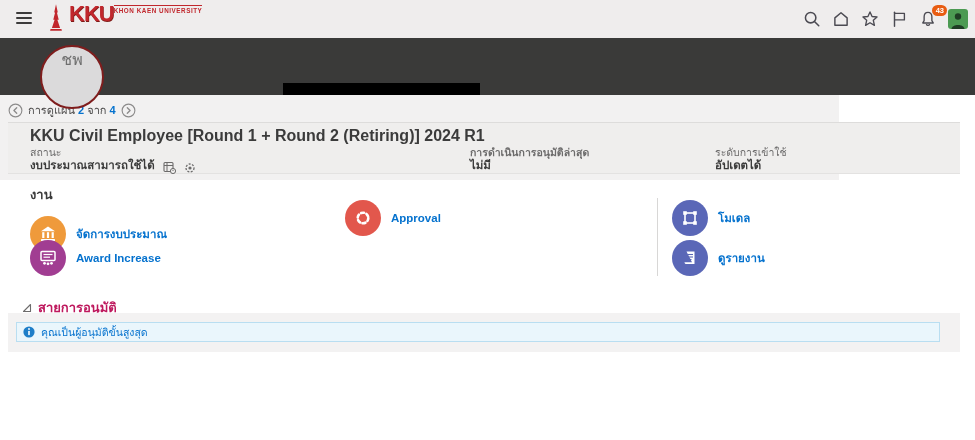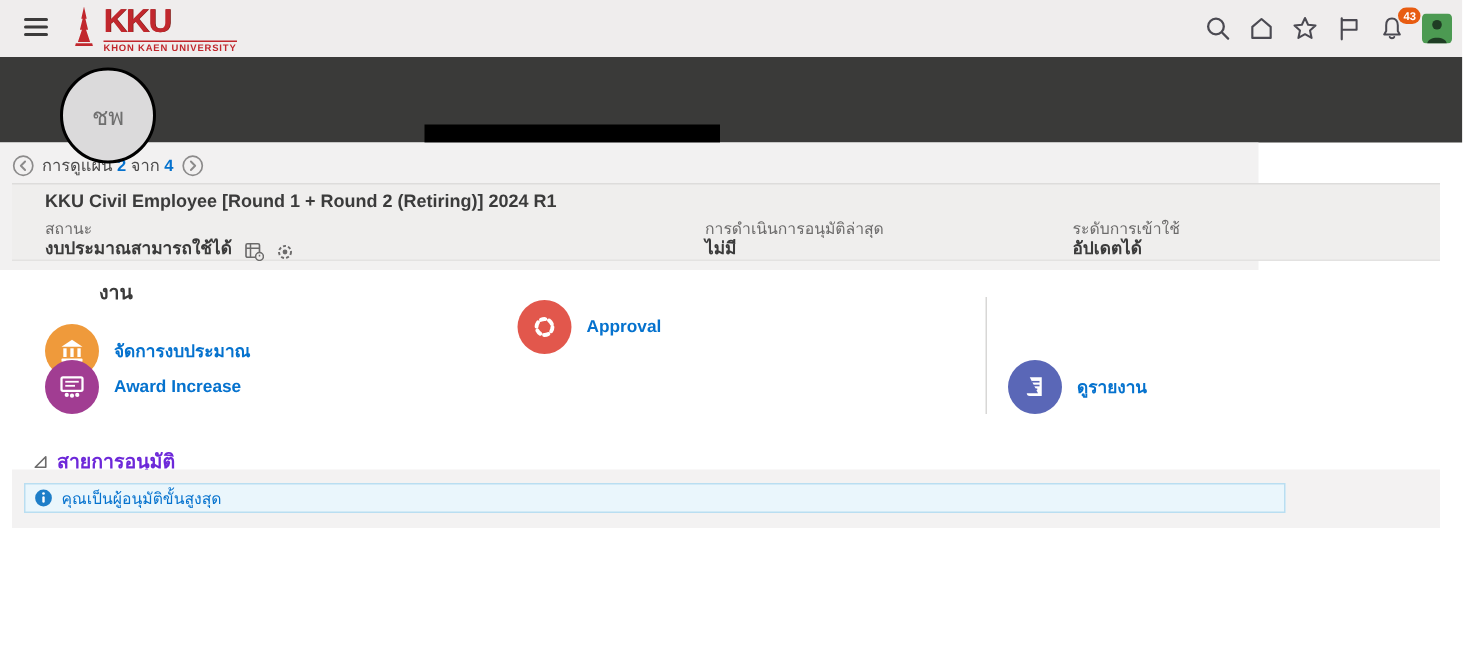--- a/index.html
+++ b/index.html
@@ -4,70 +4,70 @@
 <style>
   html,body{margin:0;padding:0;background:#fff;}
   .page{position:relative;width:975px;height:440px;background:#ffffff;overflow:hidden;
         font-family:"Liberation Sans","DejaVu Sans",sans-serif;-webkit-font-smoothing:antialiased;}
 
   
   .topbar{position:absolute;left:0;top:0;width:975px;height:38px;background:#efeded;}
   .menu-btn{position:absolute;left:16px;top:12px;width:16px;height:14px;cursor:pointer;}
   .menu-btn span{display:block;height:2px;background:#3c3b3b;margin-bottom:3px;border-radius:1px;}
   .logo{position:absolute;left:46px;top:3px;display:flex;align-items:flex-start;cursor:pointer;}
-  .logo-txt{margin-left:3px;display:flex;flex-direction:column;}
+  .logo-txt{margin-left:3px;display:flex;}
   .brand{font-size:22px;line-height:22px;font-weight:800;color:#c1272d;letter-spacing:-1px;
          text-shadow:0.5px 0.5px 0 #7e1a16;}
   .brand-sub{font-size:6.3px;color:#c1272d;letter-spacing:0.55px;margin-top:2px;font-weight:700;
              border-top:1px solid #c1272d;padding-top:1px;}
   .topbar-right{position:absolute;right:7px;top:0;height:38px;display:flex;align-items:center;gap:11px;}
   .tb-icon{width:18px;height:18px;display:block;cursor:pointer;}
   .bell-wrap{position:relative;width:18px;height:18px;}
   .badge{position:absolute;top:-5px;right:-10px;min-width:9px;padding:1.5px 3px;background:#e85c11;
          color:#fff;font-size:7.5px;font-weight:700;border-radius:8px;text-align:right;line-height:8px;}
   .avatar-tile{width:20px;height:20px;border-radius:3px;overflow:hidden;cursor:pointer;display:block;}
 
   
   .darkbar{position:absolute;left:0;top:38px;width:975px;height:57px;background:#3a3a39;}
   .back-btn{position:absolute;left:11px;top:57px;width:18px;height:20px;cursor:pointer;}
   .hdr-title{position:absolute;left:107px;top:58px;font-size:15px;font-weight:700;color:#ffffff;white-space:nowrap;}
   .redacted{position:absolute;left:283px;top:45px;width:197px;height:43px;background:#000;}
   .video-btn{position:absolute;left:487px;top:60px;cursor:pointer;}
   .help-btn{position:absolute;left:507px;top:59px;cursor:pointer;}
   .big-avatar{position:absolute;left:40px;top:45px;width:60px;height:60px;border-radius:50%;
-              background:#dbdadb;border:2px solid #000000;z-index:5;display:flex;align-items:center;justify-content:center;}
+              background:#dbdadb;border:2px solid #7f1d1d;z-index:5;display:flex;align-items:flex-start;justify-content:center;}
   .big-avatar span{font-size:16px;color:#6f6f6f;}
 
   
   .grayzone{position:absolute;left:0;top:95px;width:839px;height:85px;background:#f2f1f1;}
   .plan-nav{position:absolute;left:8px;top:6px;display:flex;align-items:center;gap:5px;}
   .plan-nav .txt{font-size:11px;color:#4c4b4b;}
   .plan-nav .num{color:#0572ce;font-weight:700;}
   .nav-circ{width:15px;height:15px;display:block;cursor:pointer;}
   .panel{position:absolute;left:8px;top:27px;width:952px;height:50px;background:#efeeed;
          border-top:1px solid #dddcdb;border-bottom:1px solid #e3e2e1;}
-  .panel-title{position:absolute;left:22px;top:4px;font-size:12px;font-weight:700;color:#3b3b3b;}
+  .panel-title{position:absolute;left:22px;top:4px;font-size:16px;font-weight:700;color:#3b3b3b;}
   .fld-label{position:absolute;top:21px;font-size:10.5px;color:#6c6b6b;}
   .fld-value{position:absolute;top:33px;font-size:11.5px;font-weight:700;color:#3b3b3b;display:flex;align-items:flex-end;}
-  .f1{left:22px;} .f2{left:462px;} .f3{left:707px;}
+  .f1{left:22px;} .f2{left:462px;font-weight:bold;} .f3{left:707px;}
   .mini-ic{margin-left:8px;display:block;cursor:pointer;}
 
   
-  .tasks-heading{position:absolute;left:30px;top:184px;font-size:13px;font-weight:700;color:#3b3b3b;margin-left:36px;}
+  .tasks-heading{position:absolute;left:30px;top:184px;font-size:13px;font-weight:700;color:#3b3b3b;}
   .task{position:absolute;display:flex;align-items:center;cursor:pointer;}
   .task-circle{width:36px;height:36px;border-radius:50%;display:flex;align-items:center;justify-content:center;flex-shrink:0;}
   .task-label{margin-left:10px;font-size:11.5px;font-weight:700;color:#0572ce;white-space:nowrap;}
   .vdivider{position:absolute;left:657px;top:198px;width:1px;height:78px;background:#d8d7d6;}
 
   
   .appr-head{position:absolute;left:22px;top:297px;display:flex;align-items:center;cursor:pointer;}
   .appr-head .tri{display:block;margin-right:6px;}
-  .appr-head .t{font-size:13px;font-weight:700;color:#6d28d9;}
+  .appr-head .t{font-size:13px;font-weight:700;color:#be185d;}
   .appr-band{position:absolute;left:8px;top:313px;width:952px;height:39px;background:#f3f2f2;}
-  .info-bar{position:absolute;left:8px;top:9px;width:841px;height:20px;background:#eaf6fc;
+  .info-bar{position:absolute;left:8px;top:9px;width:924px;height:20px;background:#eaf6fc;
             border:1px solid #b9def1;display:flex;align-items:center;padding-left:6px;box-sizing:border-box;}
   .info-bar .msg{margin-left:6px;font-size:10.5px;color:#0572ce;}
 </style>
 </head>
 <body>
 
 <div class="page">
 
   <div class="topbar">
     <div class="menu-btn">
@@ -215,20 +215,32 @@
     <span class="task-circle" style="background-color: rgb(226, 87, 76);">
       <svg width="20" height="20" viewBox="0 0 20 20">
         <circle cx="10" cy="10" r="5.3" fill="none" stroke="#fff" stroke-width="2.6" stroke-dasharray="3 2.6" stroke-linecap="round"></circle>
       </svg>
     </span>
     <span class="task-label">Approval</span>
   </div>
 
   <div class="vdivider"></div>
 
+  <div class="task" style="left:672px;top:200px;">
+    <span class="task-circle" style="background-color: rgb(90, 103, 183);">
+      <svg width="20" height="20" viewBox="0 0 20 20">
+        <rect x="5" y="5" width="10" height="10" fill="none" stroke="#fff" stroke-width="1.6"></rect>
+        <rect x="3.2" y="3.2" width="3.6" height="3.6" fill="#fff"></rect>
+        <rect x="13.2" y="3.2" width="3.6" height="3.6" fill="#fff"></rect>
+        <rect x="3.2" y="13.2" width="3.6" height="3.6" fill="#fff"></rect>
+        <rect x="13.2" y="13.2" width="3.6" height="3.6" fill="#fff"></rect>
+      </svg>
+    </span>
+    <span class="task-label">โมเดล</span>
+  </div>
 
   <div class="task" style="left:672px;top:240px;">
     <span class="task-circle" style="background-color: rgb(90, 103, 183);">
       <svg width="20" height="20" viewBox="0 0 20 20">
         <path d="M6.5 3.5 H14.5 V16 H6.5 C5.2 16 4.5 15.2 4.5 14.2 H12" fill="#fff"></path>
         <line x1="8" y1="6.5" x2="13" y2="6.5" stroke="#5A67B7" stroke-width="1.1"></line>
         <line x1="8" y1="9" x2="13" y2="9" stroke="#5A67B7" stroke-width="1.1"></line>
         <line x1="8" y1="11.5" x2="11.5" y2="11.5" stroke="#5A67B7" stroke-width="1.1"></line>
       </svg>
     </span>

